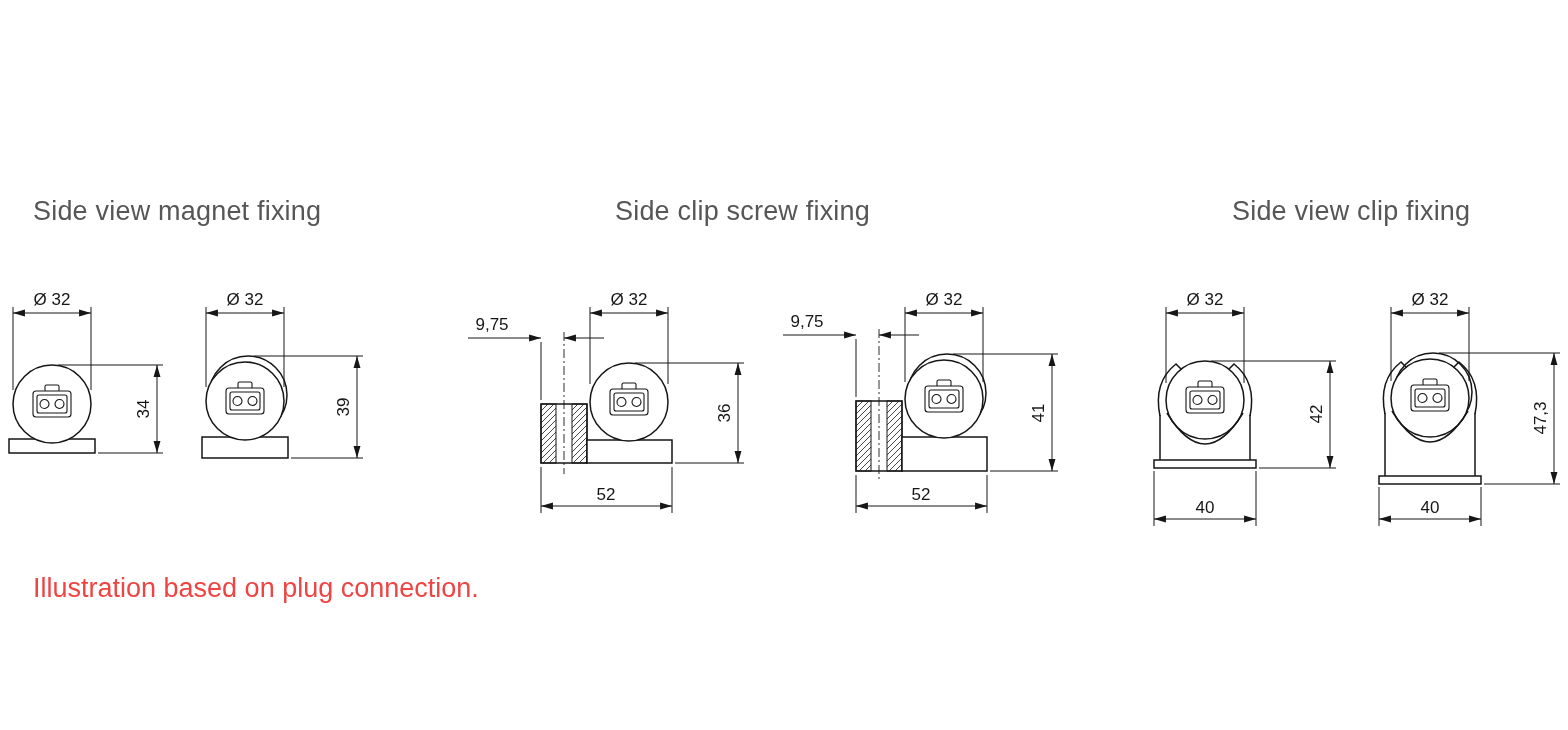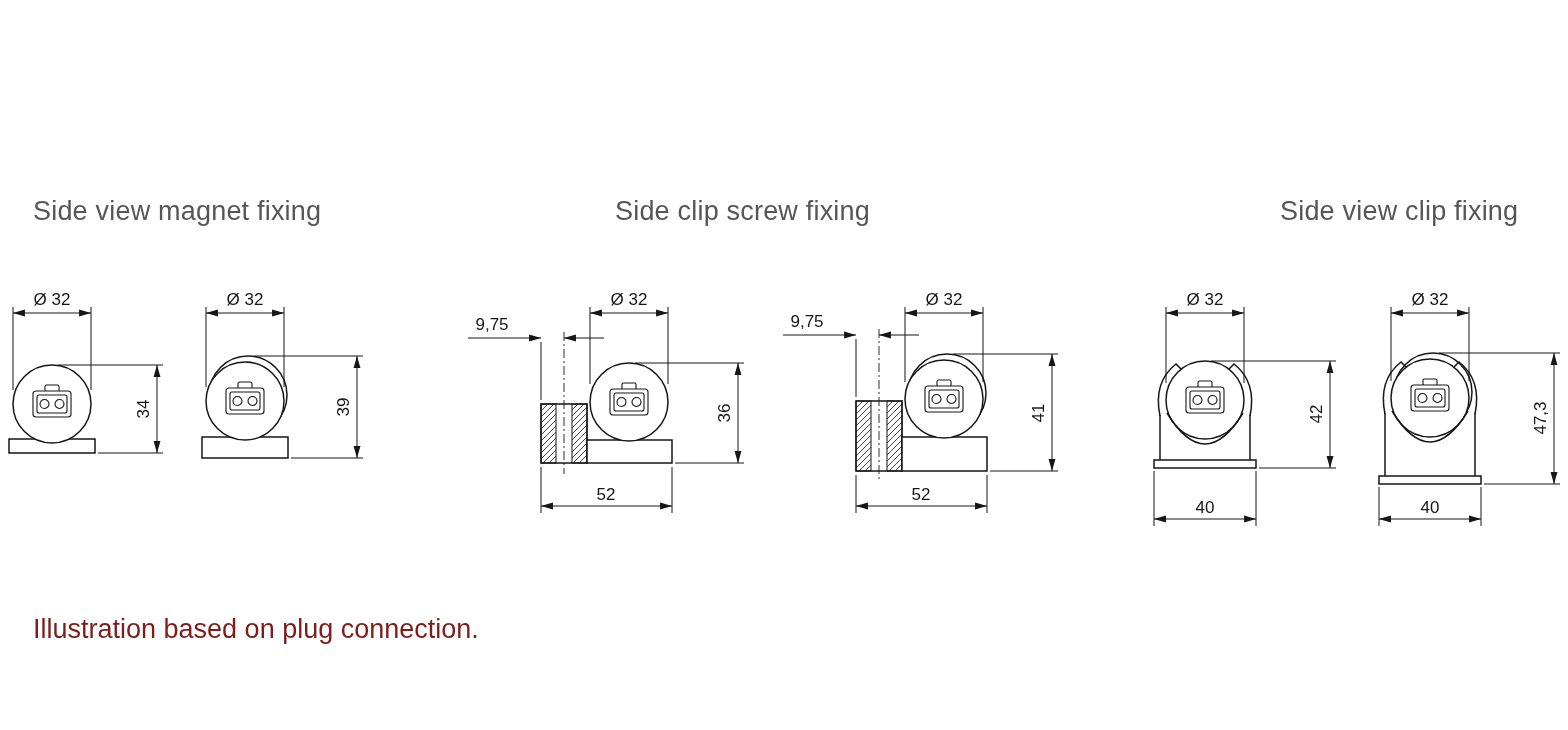--- a/index.html
+++ b/index.html
@@ -13,27 +13,27 @@
   .title {
     position: absolute;
     font-size: 27px;
     line-height: 1;
     color: #565656;
     letter-spacing: 0.2px;
     white-space: nowrap;
   }
   #title-magnet { left: 33px; top: 182px; }
   #title-screw  { left: 615px; top: 182px; }
-  #title-clip   { left: 1280px; top: 182px; }
+  #title-clip   { left: 1232px; top: 182px; }
   .footer-note {
     position: absolute;
-    left: 33px; top: 600px;
+    left: 33px; top: 559px;
     font-size: 27px;
     line-height: 1;
-    color: #7f1d1d;
+    color: #ef4444;
     white-space: nowrap;
   }
   svg.drawing { position: absolute; left: 0; top: 0; }
   svg text {
     font-family: "Liberation Sans", "DejaVu Sans", sans-serif;
     font-size: 17px;
     fill: #161616;
   }
   .obj  { fill: none; stroke: #161616; stroke-width: 1.5; }
   .objw { fill: #ffffff; stroke: #161616; stroke-width: 1.5; }

